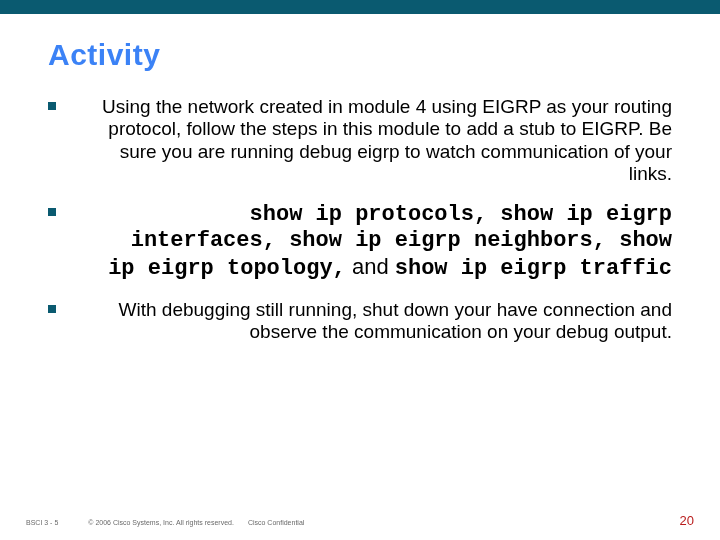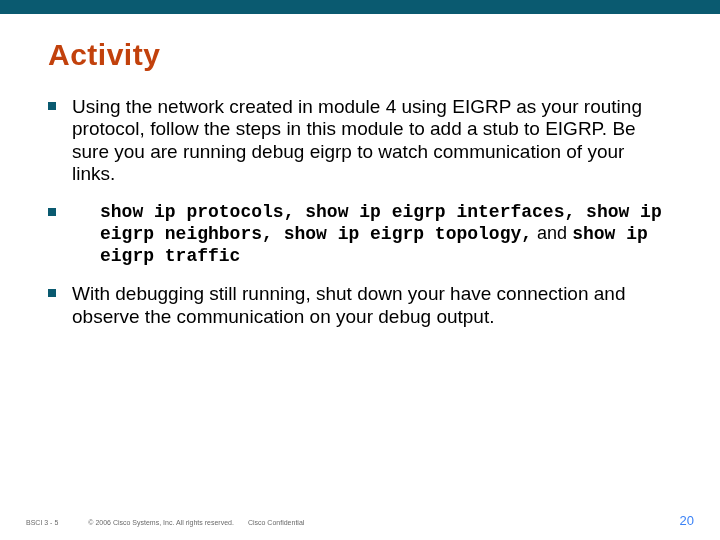--- a/index.html
+++ b/index.html
@@ -19,51 +19,52 @@
   }
   .inner {
     position: absolute;
     top: 14px;
     left: 0;
     right: 0;
     bottom: 0;
     padding: 24px 48px 0 48px;
   }
   .title {
-    color: #c2410c;
+    color: #3b82f6;
     font-size: 30px;
     font-weight: bold;
     margin-bottom: 24px;
     letter-spacing: 0.5px;
   }
   .bullets {
     list-style: none;
   }
   .bullets > li {
     position: relative;
     padding-left: 24px;
     margin-bottom: 16px;
     color: #000;
     font-size: 19px;
     line-height: 1.18;
+    text-align: right;
   }
   .bullets > li::before {
     content: "";
     position: absolute;
     left: 0;
     top: 6px;
     width: 8px;
     height: 8px;
     background: #0a5a70;
   }
   .sub {
     margin-top: 10px;
     padding-left: 28px;
     font-family: "Courier New", monospace;
-    font-size: 18px;
+    font-size: 22px;
     font-weight: bold;
     line-height: 1.2;
     color: #000;
   }
   .sub .nonmono {
     font-family: Arial, Helvetica, sans-serif;
     font-weight: normal;
   }
   .footer {
     position: absolute;
@@ -75,21 +76,21 @@
     align-items: baseline;
     font-size: 7px;
     color: #6a6a6a;
   }
   .footer .label { margin-right: 30px; }
   .footer .copy { margin-right: 14px; }
   .footer .conf { }
   .footer .pagenum {
     margin-left: auto;
     font-size: 13px;
-    color: #3b82f6;
+    color: #b91c1c;
   }
 </style>
 </head>
 <body>
 
 <div class="slide">
   <div class="topbar"></div>
 
   <div class="inner">
     <h1 class="title">Activity</h1>

